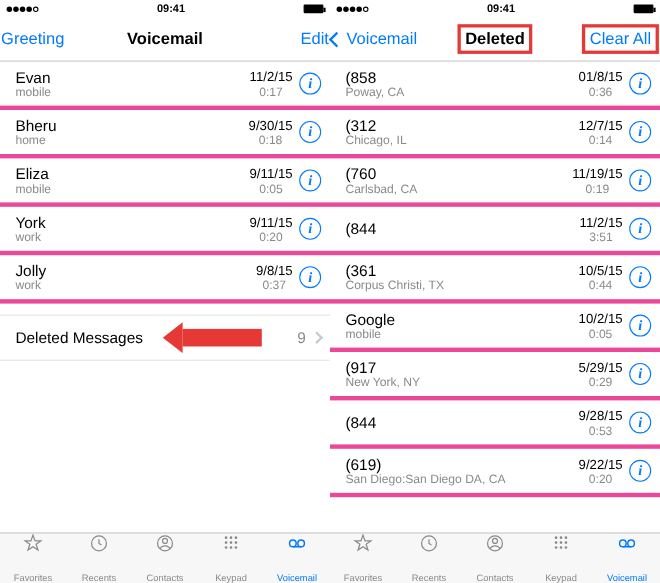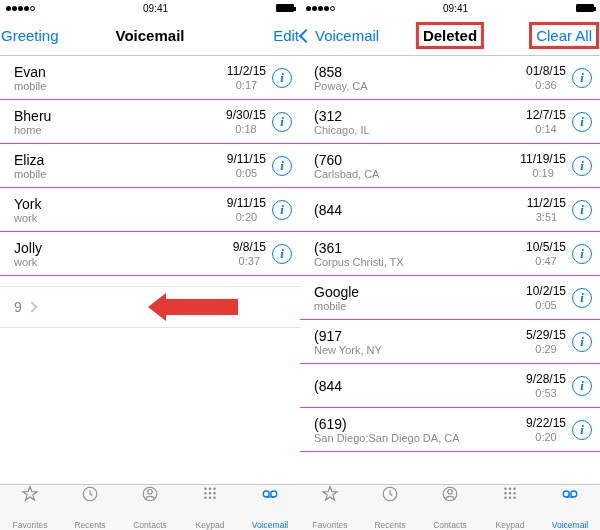--- a/index.html
+++ b/index.html
@@ -3,32 +3,32 @@
 <meta charset="utf-8">
 <style>
 *{margin:0;padding:0;box-sizing:border-box;font-family:-apple-system,Helvetica,Arial,sans-serif;-webkit-font-smoothing:antialiased}
 body{background:#fff;width:600px;height:530px;overflow:hidden}
 .wrap{display:flex;width:600px;height:530px}
 .phone{width:300px;height:530px;display:flex;flex-direction:column;background:#fff;position:relative}
 .status{height:16px;display:flex;align-items:center;justify-content:space-between;padding:0 6px;font-size:10px;font-weight:600}
 .status .dots{display:flex;gap:1px;align-items:center}
 .status .dot{width:5px;height:5px;border-radius:50%;background:#000}
 .status .dotO{width:5px;height:5px;border-radius:50%;border:1px solid #000}
-.status .time{font-weight:400}
+.status .time{font-weight:700}
 .status .batt{width:18px;height:8px;border:1px solid #000;border-radius:1px;position:relative;background:#000}
 .status .batt:after{content:"";position:absolute;right:-3px;top:2px;width:2px;height:4px;background:#000}
 .nav{height:40px;display:flex;align-items:center;justify-content:space-between;padding:0 1px;border-bottom:1px solid #c8c7cc;position:relative}
 .nav .left,.nav .right{color:#007aff;font-size:15px;min-width:70px;display:flex;align-items:center}
 .nav .right{justify-content:flex-end}
 .nav .title{position:absolute;left:50%;transform:translateX(-50%);font-size:15px;font-weight:600;color:#000}
 .nav .back{display:flex;align-items:center;gap:2px}
 .chev-left{width:10px;height:10px;border-left:2px solid #007aff;border-bottom:2px solid #007aff;transform:rotate(45deg);margin-right:2px}
 .redbox{border:3px solid #e53935;padding:2px 4px}
 .list{flex:1;overflow:hidden}
-.row{display:flex;align-items:center;padding:6px 8px 6px 14px;border-bottom:1px solid #ec4899;min-height:44px;position:relative}
+.row{display:flex;align-items:center;padding:6px 8px 6px 14px;border-bottom:4px solid #ec4899;min-height:44px;position:relative}
 .row .main{flex:1}
 .row .name{font-size:14px;color:#000}
 .row .sub{font-size:11px;color:#8a8a8e;margin-top:0}
 .row .meta{text-align:center;margin-right:6px}
 .row .date{font-size:12px;color:#000}
 .row .dur{font-size:11px;color:#8a8a8e;margin-top:1px}
 .info{width:20px;height:20px;border:1.5px solid #007aff;border-radius:50%;display:flex;align-items:center;justify-content:center;color:#007aff;font-size:13px;font-weight:600;font-family:Georgia,serif;font-style:italic}
 .delrow{display:flex;align-items:center;padding:12px 8px 12px 14px;border-bottom:1px solid #e5e5e5;border-top:1px solid #e5e5e5}
 .delrow .label{flex:1;font-size:14px}
 .delrow .count{color:#8a8a8e;font-size:14px;margin-right:6px}
@@ -117,20 +117,21 @@
             <div class="sub">work</div>
           </div>
       <div class="meta">
             <div class="date">9/8/15</div>
             <div class="dur">0:37</div>
           </div>
       <div class="info">i</div>
     </div>
     <div style="height:10px"></div>
     <div class="delrow">
+      <div class="label">Deleted Messages</div>
       <div class="count">9</div>
       <div class="chev-right"></div>
     </div>
   </div>
   <div class="arrow right" style="left:148px;top:293px">
     <div class="head"></div>
         <div class="shaft" style="width:72px"></div>
   </div>
   <div class="tabbar">
     <div class="tab">
@@ -246,21 +247,21 @@
           </div>
           <div class="info">i</div>
         </div>
     <div class="row">
           <div class="main">
             <div class="name">(361</div>
             <div class="sub">Corpus Christi, TX</div>
           </div>
           <div class="meta">
             <div class="date">10/5/15</div>
-            <div class="dur">0:47</div>
+            <div class="dur">0:44</div>
           </div>
           <div class="info">i</div>
         </div>
     <div class="row">
           <div class="main">
             <div class="name">Google</div>
             <div class="sub">mobile</div>
           </div>
           <div class="meta">
             <div class="date">10/2/15</div>

